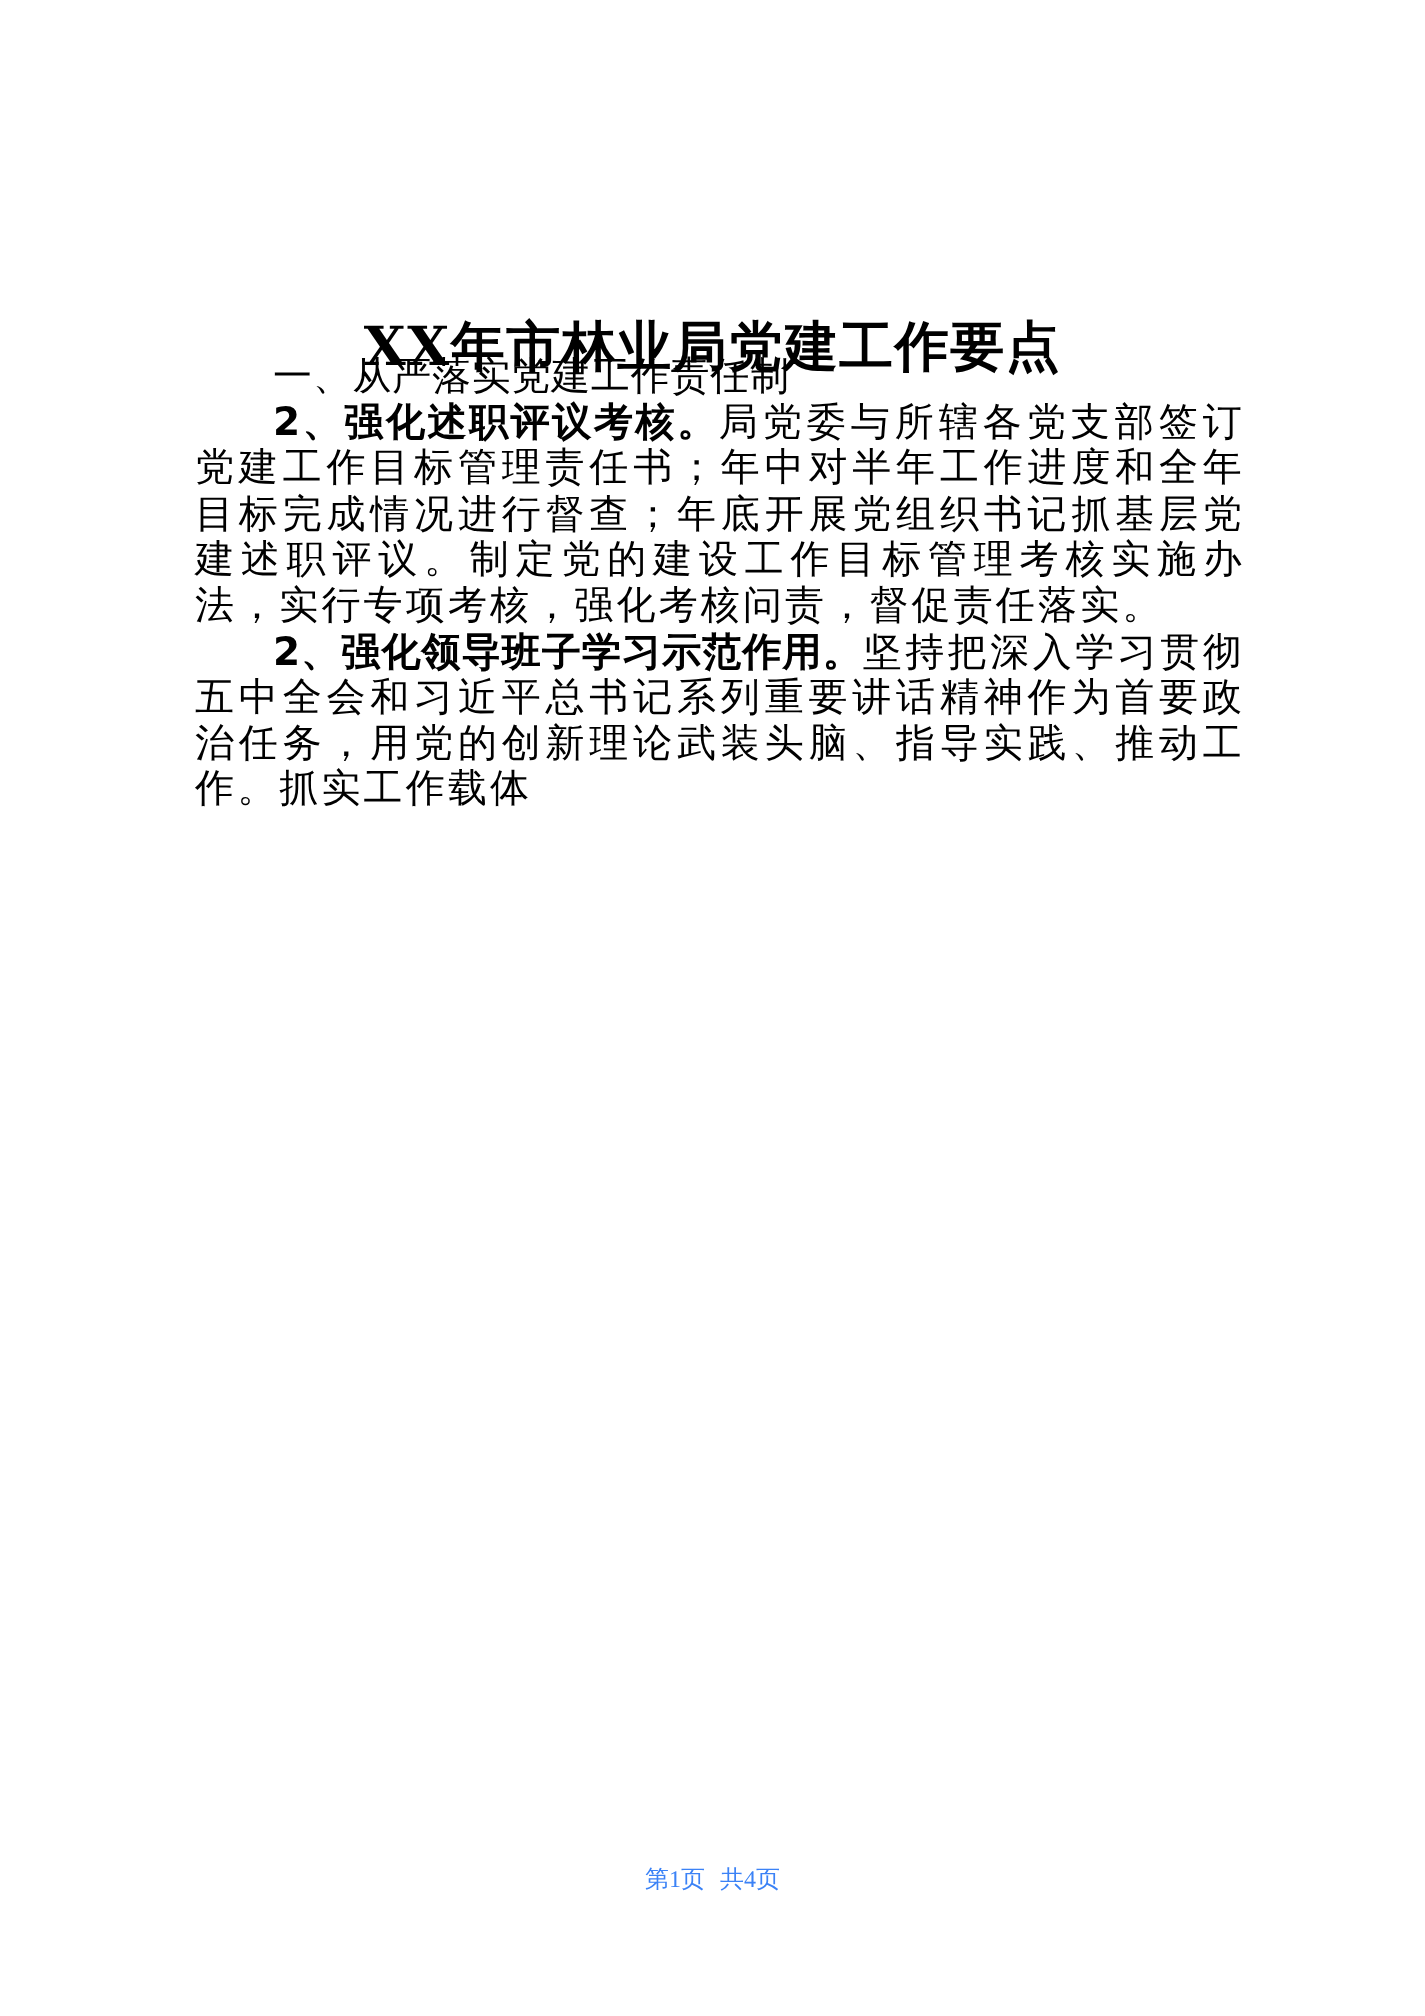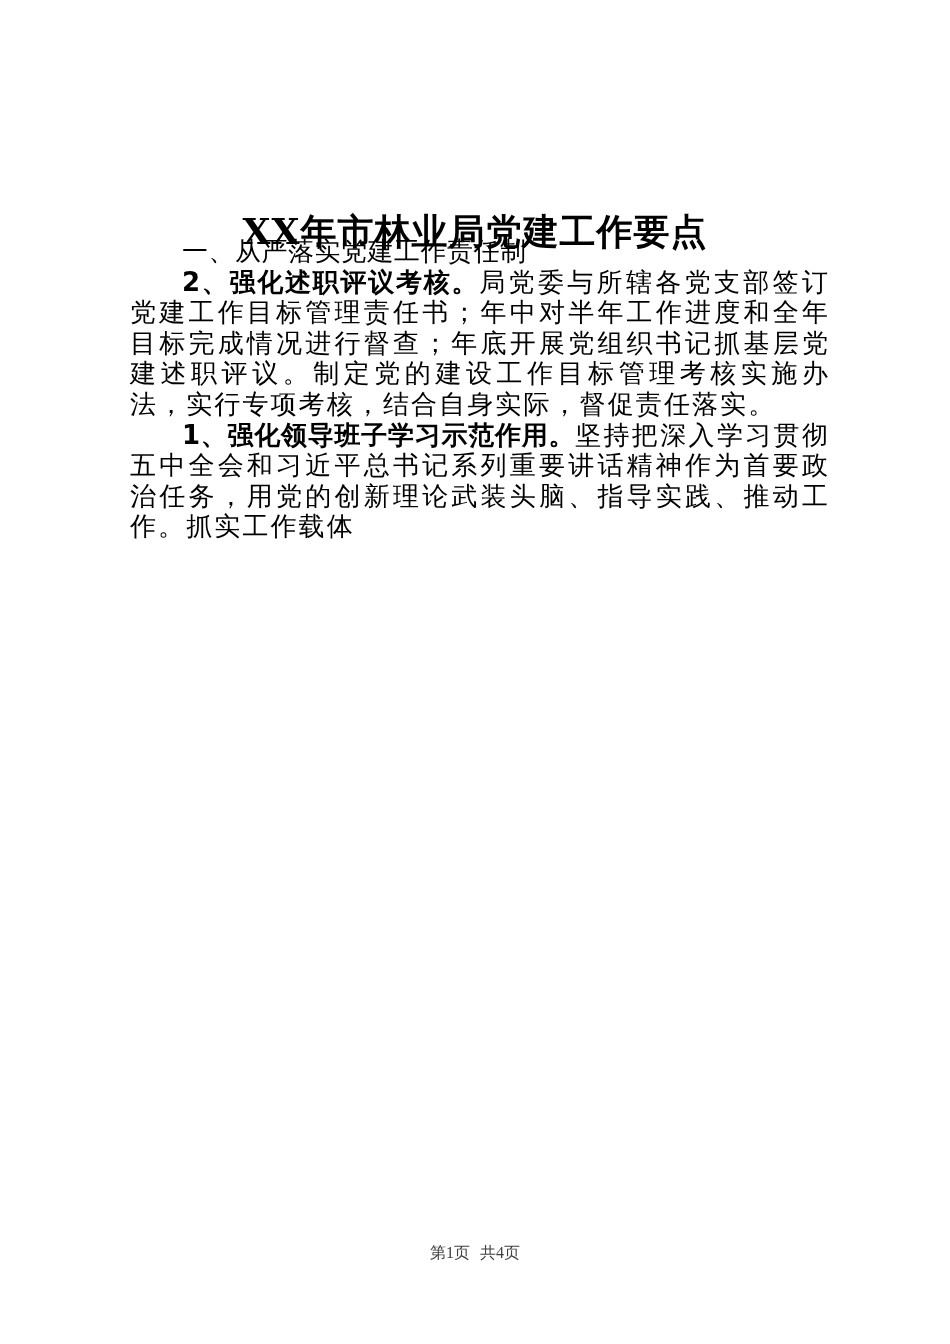--- a/index.html
+++ b/index.html
@@ -20,40 +20,40 @@
     font-family: "DejaVu Serif", "Liberation Serif", serif;
     font-size: 26px; line-height: 30.6px; letter-spacing: 2.1px;
     text-align: justify;
   }
   .para { margin: 0; text-indent: 2em; }
   .heading { margin: 0; text-indent: 2em; font-family: "DejaVu Sans", "Liberation Sans", sans-serif; letter-spacing: 0.5px; }
   .lead { font-family: "DejaVu Sans", "Liberation Sans", sans-serif; font-weight: bold; letter-spacing: 0.5px; }
   .footer {
     position: absolute; left: 0; top: 1243px; width: 950px; text-align: center;
     font-family: "Liberation Serif", "DejaVu Serif", serif; font-size: 16px;
-    color: #404040;
+    color: #3b82f6;
   }
   .footer span { margin: 0 3px; }
 </style>
 </head>
 <body>
 
 <div class="page">
   <h1 class="title">XX年市林业局党建工作要点</h1>
 
   <div class="body">
 
     <p class="heading">一、从严落实党建工作责任制</p>
 
 
-    <p class="para"><span class="lead">2、强化述职评议考核。</span><span>局党委与所辖各党支部签订党建工作目标管理责任书；年中对半年工作进度和全年目标完成情况进行督查；年底开展党组织书记抓基层党建述职评议。制定党的建设工作目标管理考核实施办法，实行专项考核，结合自身实际，督促责任落实。</span></p>
+    <p class="para"><span class="lead">2、强化述职评议考核。</span><span>局党委与所辖各党支部签订党建工作目标管理责任书；年中对半年工作进度和全年目标完成情况进行督查；年底开展党组织书记抓基层党建述职评议。制定党的建设工作目标管理考核实施办法，实行专项考核，强化考核问责，督促责任落实。</span></p>
 
 
 
 
-    <p class="para"><span class="lead">1、强化领导班子学习示范作用。</span><span>坚持把深入学习贯彻五中全会和习近平总书记系列重要讲话精神作为首要政治任务，用党的创新理论武装头脑、指导实践、推动工作。抓实工作载体</span></p>
+    <p class="para"><span class="lead">2、强化领导班子学习示范作用。</span><span>坚持把深入学习贯彻五中全会和习近平总书记系列重要讲话精神作为首要政治任务，用党的创新理论武装头脑、指导实践、推动工作。抓实工作载体</span></p>
   </div>
 
   <div class="footer">
     <span>第1页</span>
     <span>共4页</span>
   </div>
 </div>
 
 </body></html>

